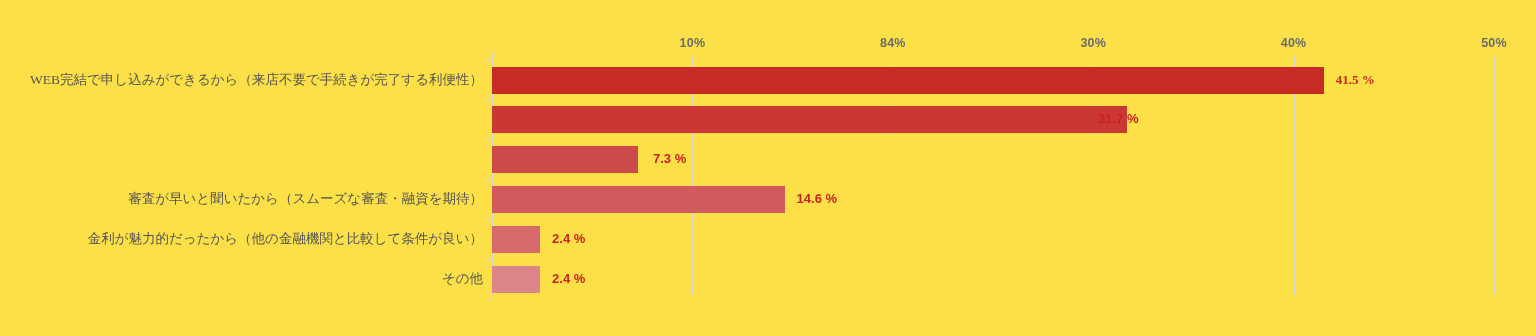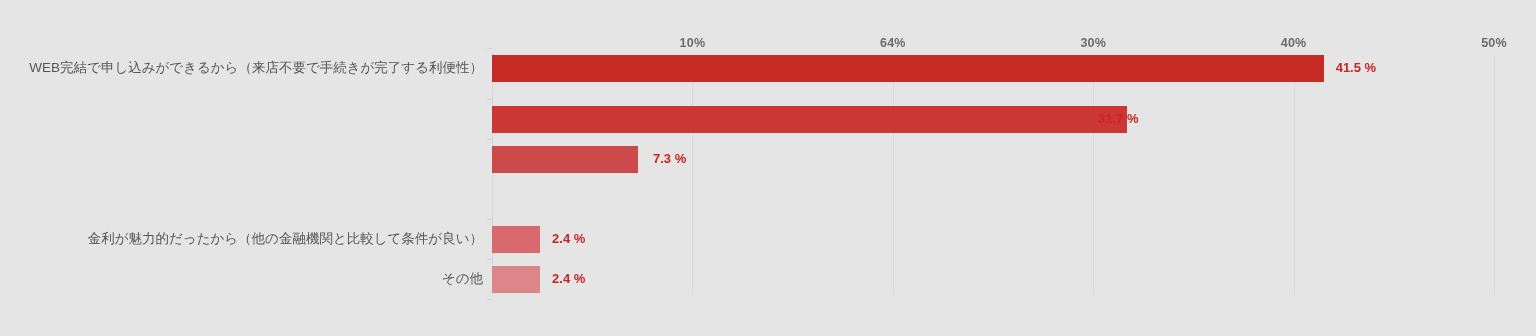--- a/index.html
+++ b/index.html
@@ -11,21 +11,21 @@
     width: 1536px;
     height: 336px;
     font-family: "Liberation Sans", "DejaVu Sans", sans-serif;
     overflow: hidden;
   }
 
   #chart-root {
     position: relative;
     width: 1536px;
     height: 336px;
-    background: #e5e5e5;
+    background: #fde047;
   }
 
   
   .tick-label {
     position: absolute;
     top: 36px;
     transform: translateX(-50%);
     font-size: 12.5px;
     font-weight: bold;
     color: #6b6b6b;
@@ -104,51 +104,57 @@
     background: #cfd6dd;
   }
 </style>
 </head>
 <body>
 
 <div id="chart-root">
 
   <div id="tick-labels">
       <div class="tick-label" style="left: 692.4px; color: rgb(107, 107, 107);">10%</div>
-      <div class="tick-label" style="left: 892.8px; color: rgb(107, 107, 107);">64%</div>
+      <div class="tick-label" style="left: 892.8px; color: rgb(107, 107, 107);">84%</div>
       <div class="tick-label" style="left: 1093.2px; color: rgb(107, 107, 107);">30%</div>
       <div class="tick-label" style="left: 1293.6px; color: rgb(107, 107, 107); text-align: right;">40%</div>
       <div class="tick-label" style="left: 1494px; color: rgb(107, 107, 107);">50%</div>
     </div>
 
   <div id="gridlines">
       <div class="gridline axis-zero" style="left: 492px;"></div>
       <div class="gridline" style="left: 692.4px; background: rgb(217, 217, 217);"></div>
       <div class="gridline" style="left: 892.8px; background: rgb(217, 217, 217);"></div>
       <div class="gridline" style="left: 1093.2px; background: rgb(217, 217, 217);"></div>
       <div class="gridline" style="left: 1293.6px; background: rgb(217, 217, 217);"></div>
       <div class="gridline" style="left: 1494px; background: rgb(217, 217, 217);"></div>
     </div>
 
   <div class="rows" id="rows">
-      <div class="row" style="top: 48px;">
+      <div class="row" style="top: 60px; font-family: Liberation Serif, serif;">
         <div class="cat-tick" style="top: 0px;"></div>
         <div class="cat-label" style="color: rgb(85, 85, 85);">WEB完結で申し込みができるから（来店不要で手続きが完了する利便性）</div>
         <div class="bar" title="41.5 %" style="width: 831.66px; background: rgb(198, 43, 38);"></div>
         <div class="value-label" style="left: 1335.66px; color: rgb(204, 34, 34);">41.5 %</div>
       </div>
       <div class="row" style="top: 99px;">
         <div class="cat-tick" style="top: 0px;"></div>
         <div class="bar" title="31.7 %" style="width: 635.268px; background: rgb(203, 55, 52);"></div>
         <div class="value-label" style="left: 1098px; color: rgb(204, 34, 34);">31.7 %</div>
       </div>
       <div class="row" style="top: 139px;">
         <div class="cat-tick" style="top: 0px;"></div>
         <div class="bar" title="7.3 %" style="width: 146.292px; background: rgb(204, 74, 73);"></div>
         <div class="value-label" style="left: 653px; color: rgb(204, 34, 34);">7.3 %</div>
+      </div>
+      <div class="row" style="top: 179px;">
+        <div class="cat-tick" style="top: 0px;"></div>
+        <div class="cat-label" style="color: rgb(85, 85, 85);">審査が早いと聞いたから（スムーズな審査・融資を期待）</div>
+        <div class="bar" title="14.6 %" style="width: 292.584px; background: rgb(209, 90, 92);"></div>
+        <div class="value-label" style="left: 796.584px; color: rgb(204, 34, 34);">14.6 %</div>
       </div>
       <div class="row" style="top: 219px;">
         <div class="cat-tick" style="top: 0px;"></div>
         <div class="cat-label" style="color: rgb(85, 85, 85); text-align: right;">金利が魅力的だったから（他の金融機関と比較して条件が良い）</div>
         <div class="bar" title="2.4 %" style="width: 48.096px; background: rgb(216, 105, 109);"></div>
         <div class="value-label" style="left: 552.096px; color: rgb(204, 34, 34);">2.4 %</div>
       </div>
       <div class="row" style="top: 259px;">
         <div class="cat-tick" style="top: 0px;"></div>
         <div class="cat-label" style="color: rgb(85, 85, 85);">その他</div>

